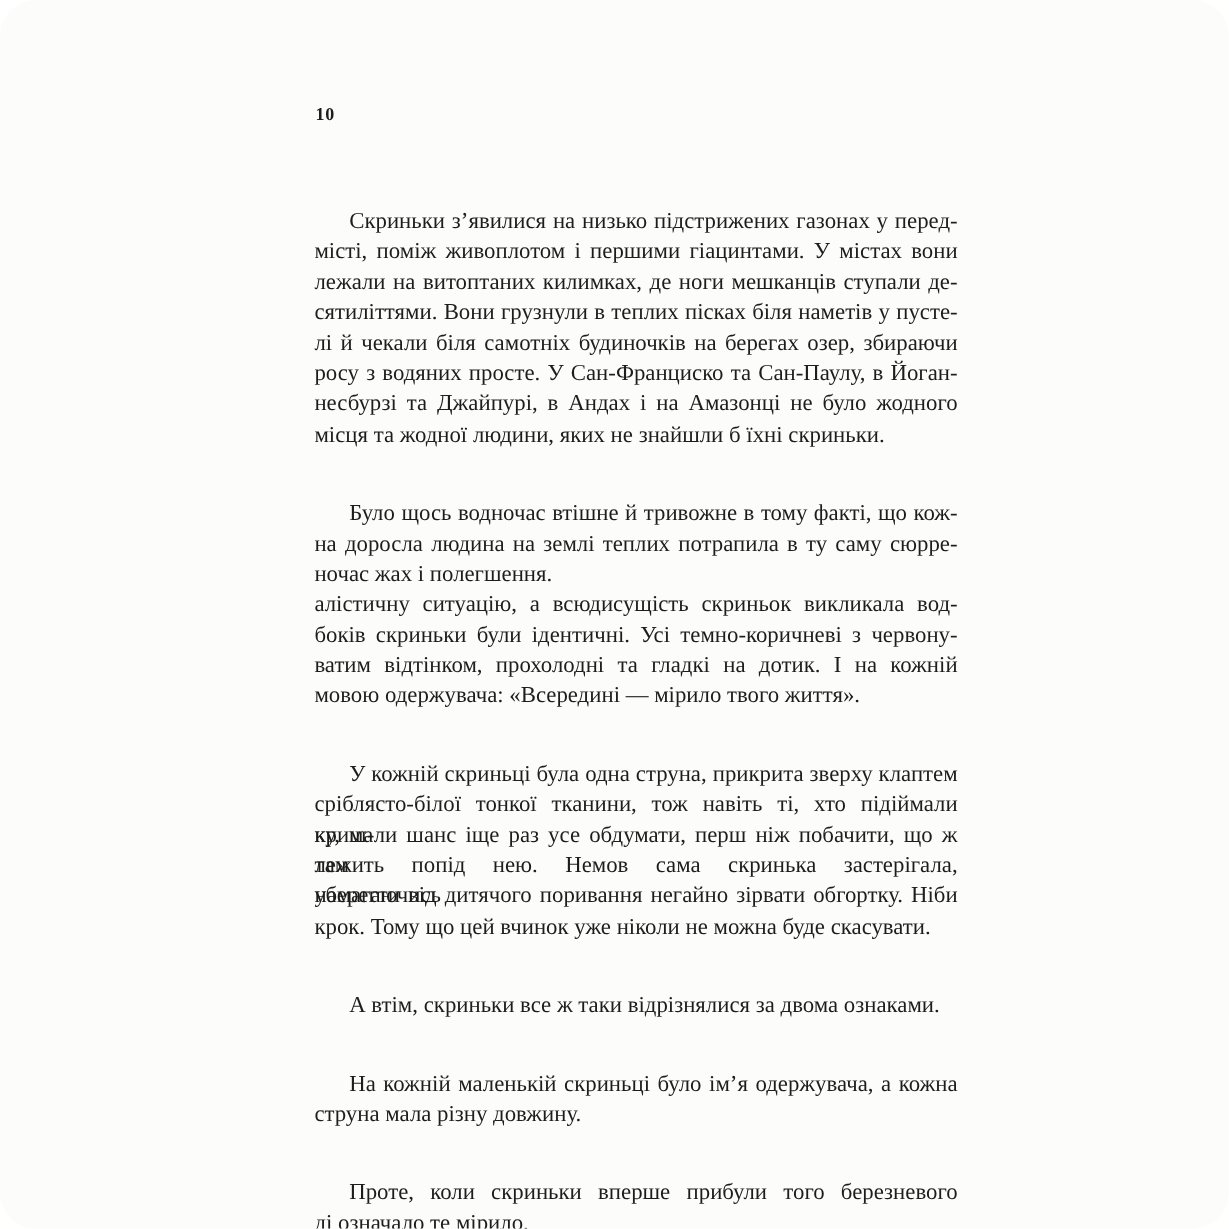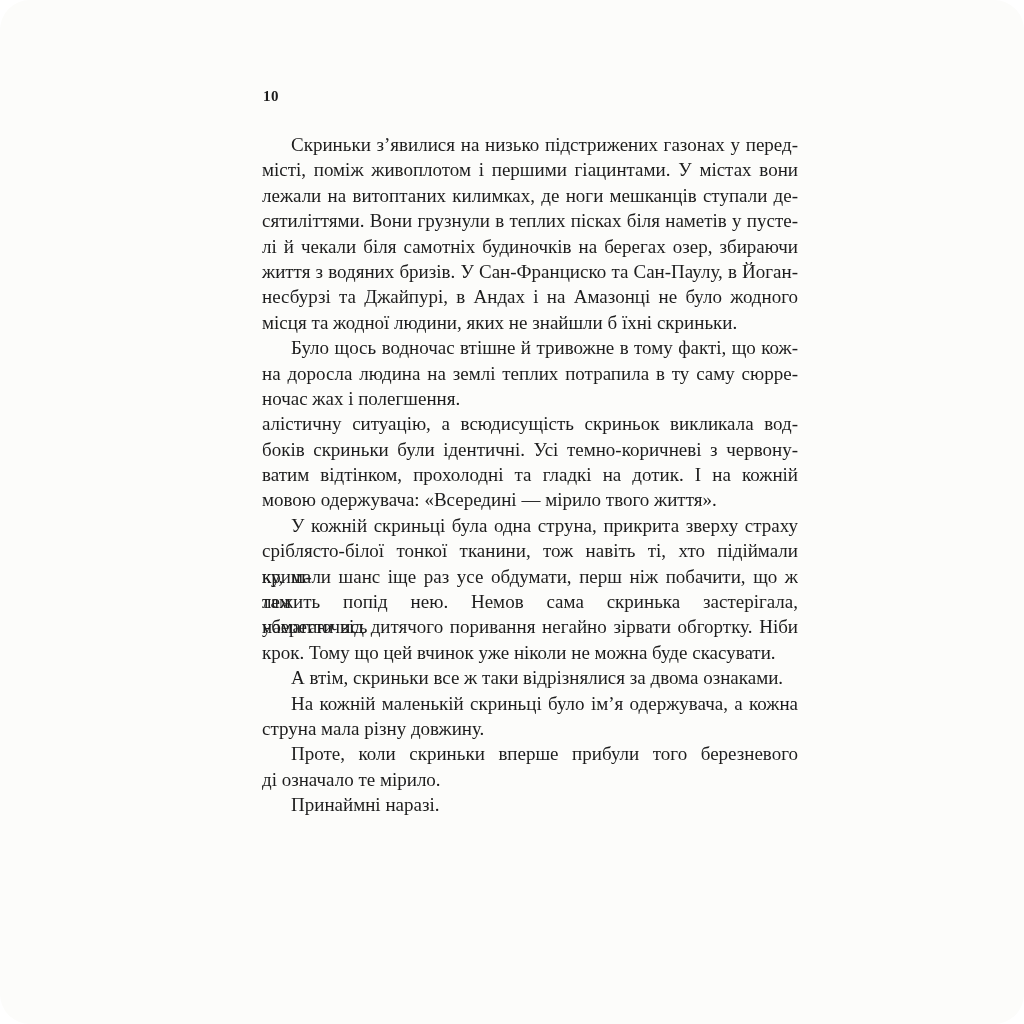--- a/index.html
+++ b/index.html
@@ -36,57 +36,58 @@
     font-size: 19px;
     line-height: 25.4px;
     height: 25.4px;
     text-align: justify;
     text-align-last: justify;
     white-space: normal;
     hyphens: none;
   }
   .line.first {
     text-indent: 29px;
+    margin-top: 40px;
   }
   .line.para-last {
     text-align-last: left;
   }
   .line i {
     font-style: italic;
   }
 </style>
 </head>
 <body>
 
 <div class="page" style="background: rgb(252, 252, 250); color: rgb(29, 29, 29);">
   <div class="page-number">10</div>
   <div class="text-block">
       <div class="para">
         <div class="line first">Скриньки з’явилися на низько підстрижених газонах у перед-</div>
         <div class="line">місті, поміж живоплотом і першими гіацинтами. У містах вони</div>
         <div class="line">лежали на витоптаних килимках, де ноги мешканців ступали де-</div>
         <div class="line">сятиліттями. Вони грузнули в теплих пісках біля наметів у пусте-</div>
         <div class="line">лі й чекали біля самотніх будиночків на берегах озер, збираючи</div>
-        <div class="line">життя з водяних бризів. У Сан-Франциско та Сан-Паулу, в Йоган-</div>
+        <div class="line">росу з водяних просте. У Сан-Франциско та Сан-Паулу, в Йоган-</div>
         <div class="line">несбурзі та Джайпурі, в Андах і на Амазонці не було жодного</div>
         <div class="line para-last">місця та жодної людини, яких не знайшли б їхні скриньки.</div>
       </div>
       <div class="para">
         <div class="line first">Було щось водночас втішне й тривожне в тому факті, що кож-</div>
         <div class="line">на доросла людина на землі теплих потрапила в ту саму сюрре-</div>
         <div class="line para-last">ночас жах і полегшення.</div>
         <div class="line">алістичну ситуацію, а всюдисущість скриньок викликала вод-</div>
       </div>
       <div class="para">
         <div class="line">боків скриньки були ідентичні. Усі темно-коричневі з червону-</div>
         <div class="line">ватим відтінком, прохолодні та гладкі на дотик. І на кожній</div>
         <div class="line para-last">мовою одержувача: «Всередині — мірило твого життя».</div>
       </div>
       <div class="para">
-        <div class="line first">У кожній скриньці була одна струна, прикрита зверху страху</div>
+        <div class="line first">У кожній скриньці була одна струна, прикрита зверху клаптем</div>
         <div class="line">сріблясто-білої тонкої тканини, тож навіть ті, хто підіймали криш-</div>
         <div class="line">ку, мали шанс іще раз усе обдумати, перш ніж побачити, що ж там</div>
         <div class="line">лежить попід нею. Немов сама скринька застерігала, намагаючись</div>
         <div class="line">уберегти від дитячого поривання негайно зірвати обгортку. Ніби</div>
         <div class="line para-last">крок. Тому що цей вчинок уже ніколи не можна буде скасувати.</div>
       </div>
       <div class="para">
         <div class="line first para-last">А втім, скриньки все ж таки відрізнялися за двома ознаками.</div>
       </div>
       <div class="para">

